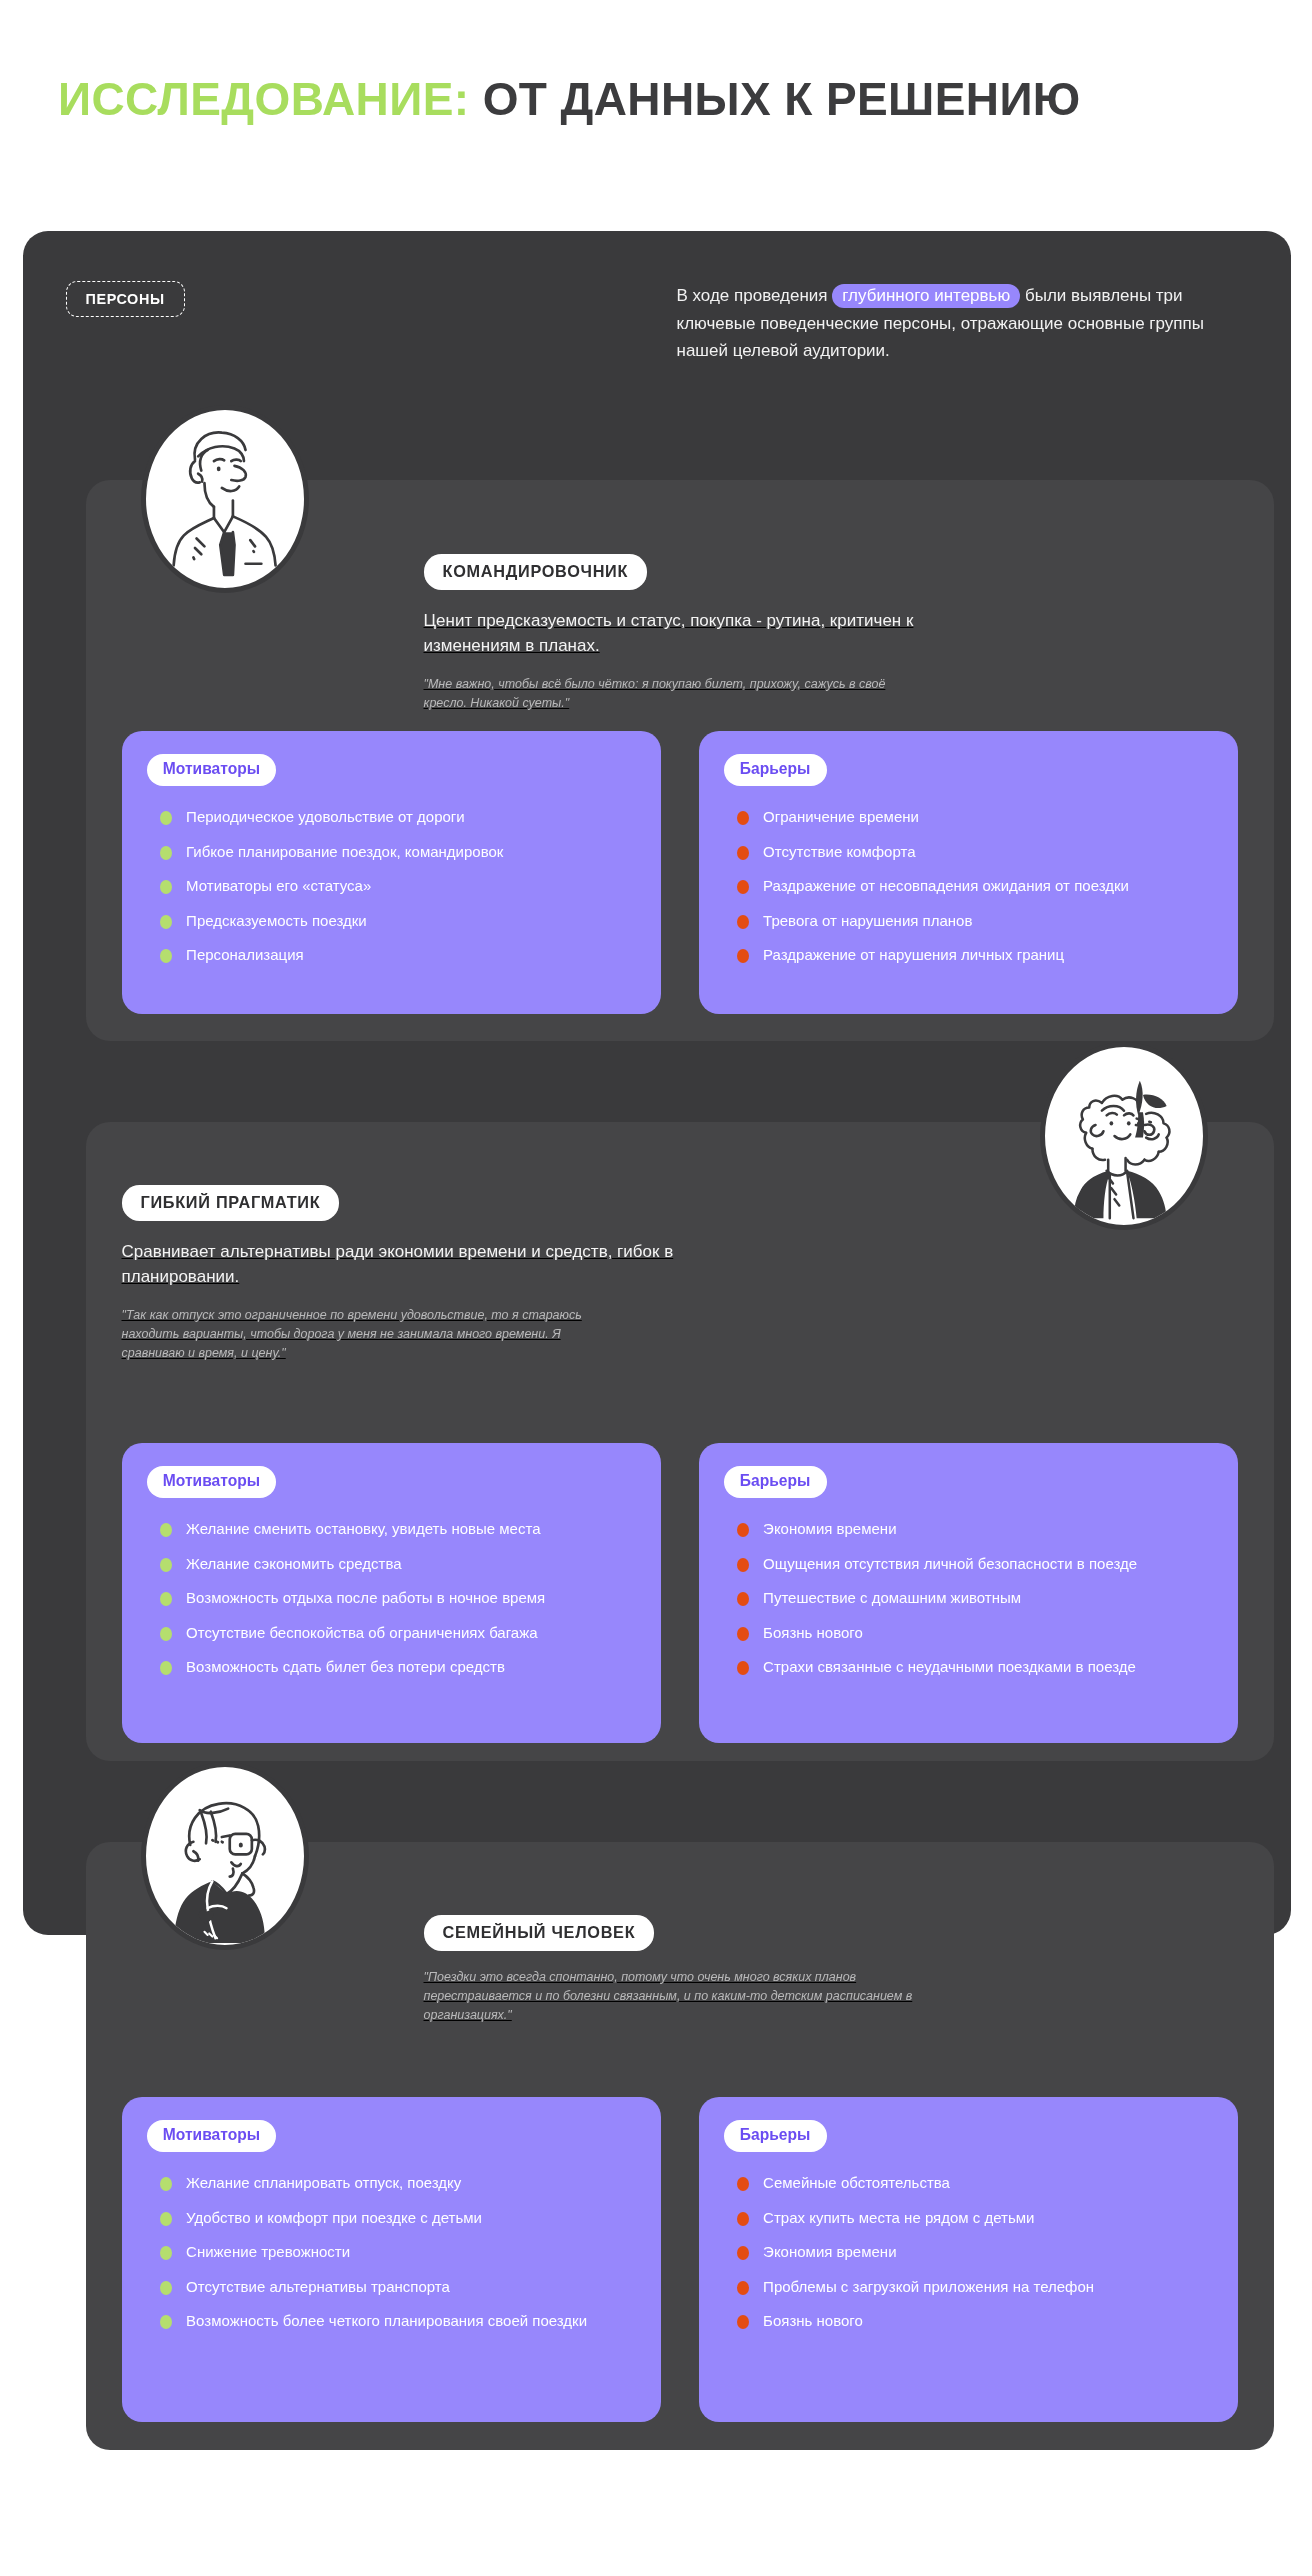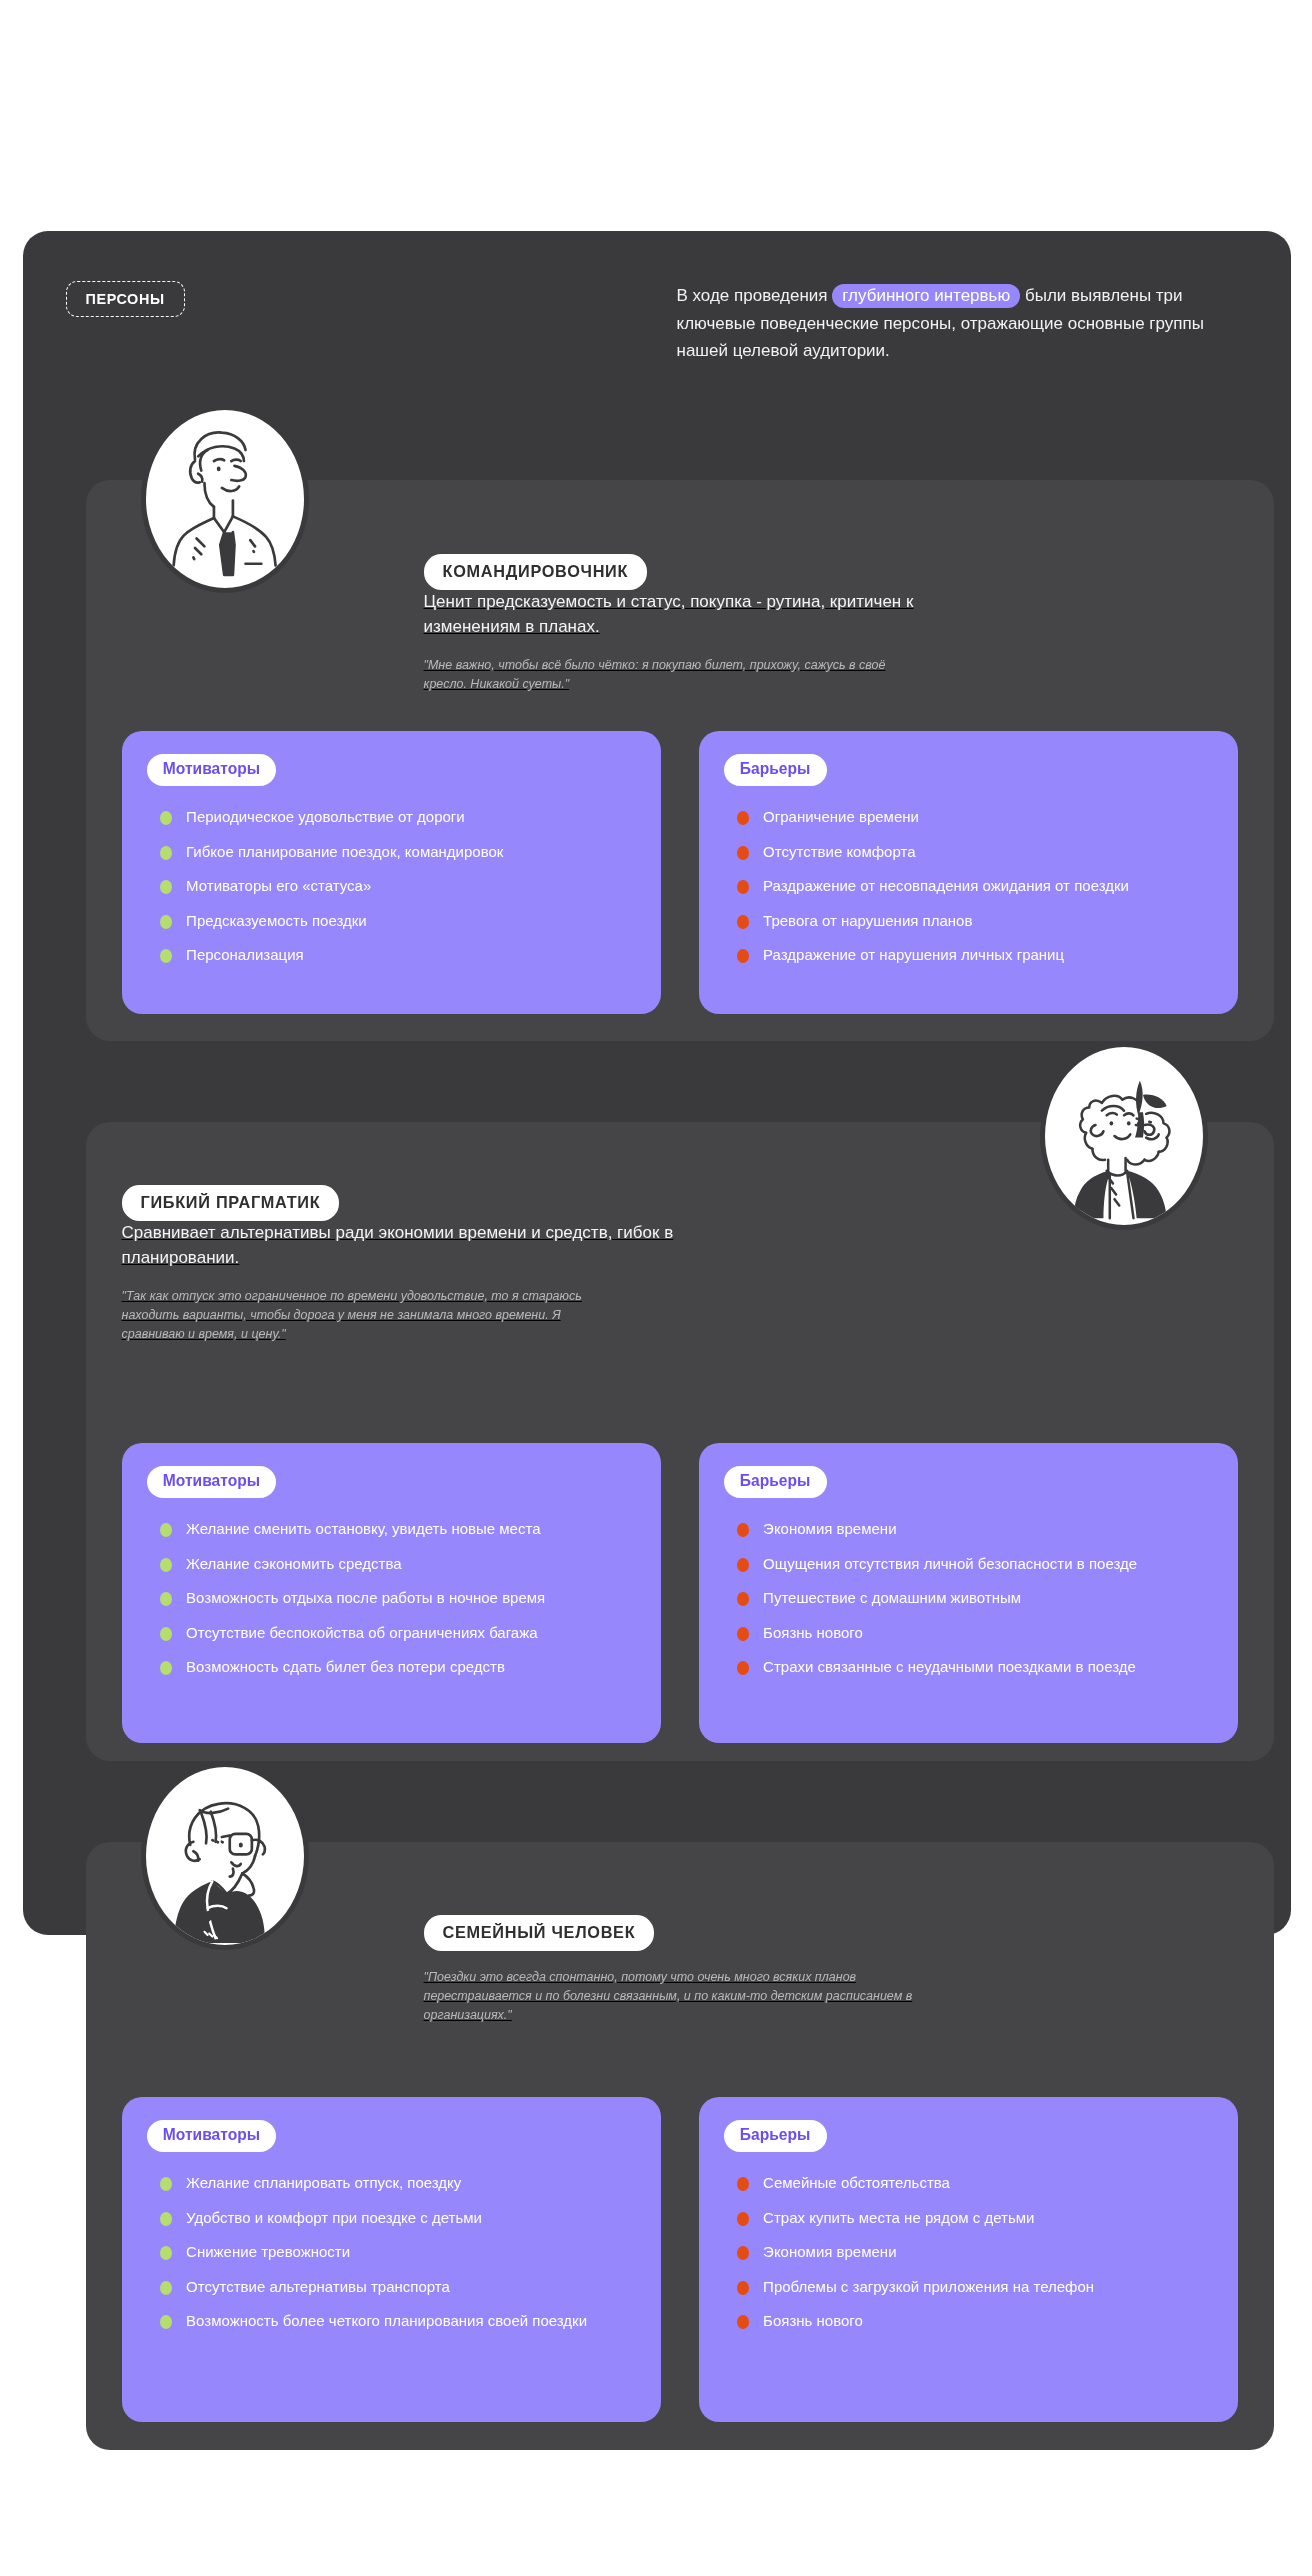--- a/index.html
+++ b/index.html
@@ -119,20 +119,21 @@
     color: #2f2f31;
     border-radius: 17.5px;
     padding: 8.1px 19px 9.4px 19px;
     font-size: 16.3px;
     font-weight: 700;
     letter-spacing: 0.7px;
     text-transform: uppercase;
   }
 
   .pdesc {
+    margin-top: 19px;
     color: #f4f4f4;
     font-size: 17px;
     line-height: 1.45;
     max-width: 563px;
   }
   .pquote {
     margin-top: 16.3px;
     color: #b9b9ba;
     font-size: 12.5px;
     font-style: italic;
@@ -185,20 +186,23 @@
     color: #ffffff;
     font-size: 15px;
     line-height: 1.38;
   }
 </style>
 </head>
 <body>
 
 <div class="page">
 
+  <div class="header">
+    <div class="title"><span class="accent">ИССЛЕДОВАНИЕ:</span><span> ОТ ДАННЫХ К РЕШЕНИЮ</span></div>
+  </div>
 
   <div class="shell">
 
     <div class="chip-dashed">ПЕРСОНЫ</div>
 
     <div class="intro"><span>В ходе проведения </span><span class="hl">глубинного интервью</span><span> были выявлены три ключевые  поведенческие персоны, отражающие основные группы нашей целевой аудитории.</span></div>
 
     <div class="persona" id="persona-0">
       <div class="avatar">
         <svg viewBox="0 0 200 220" xmlns="http://www.w3.org/2000/svg">

